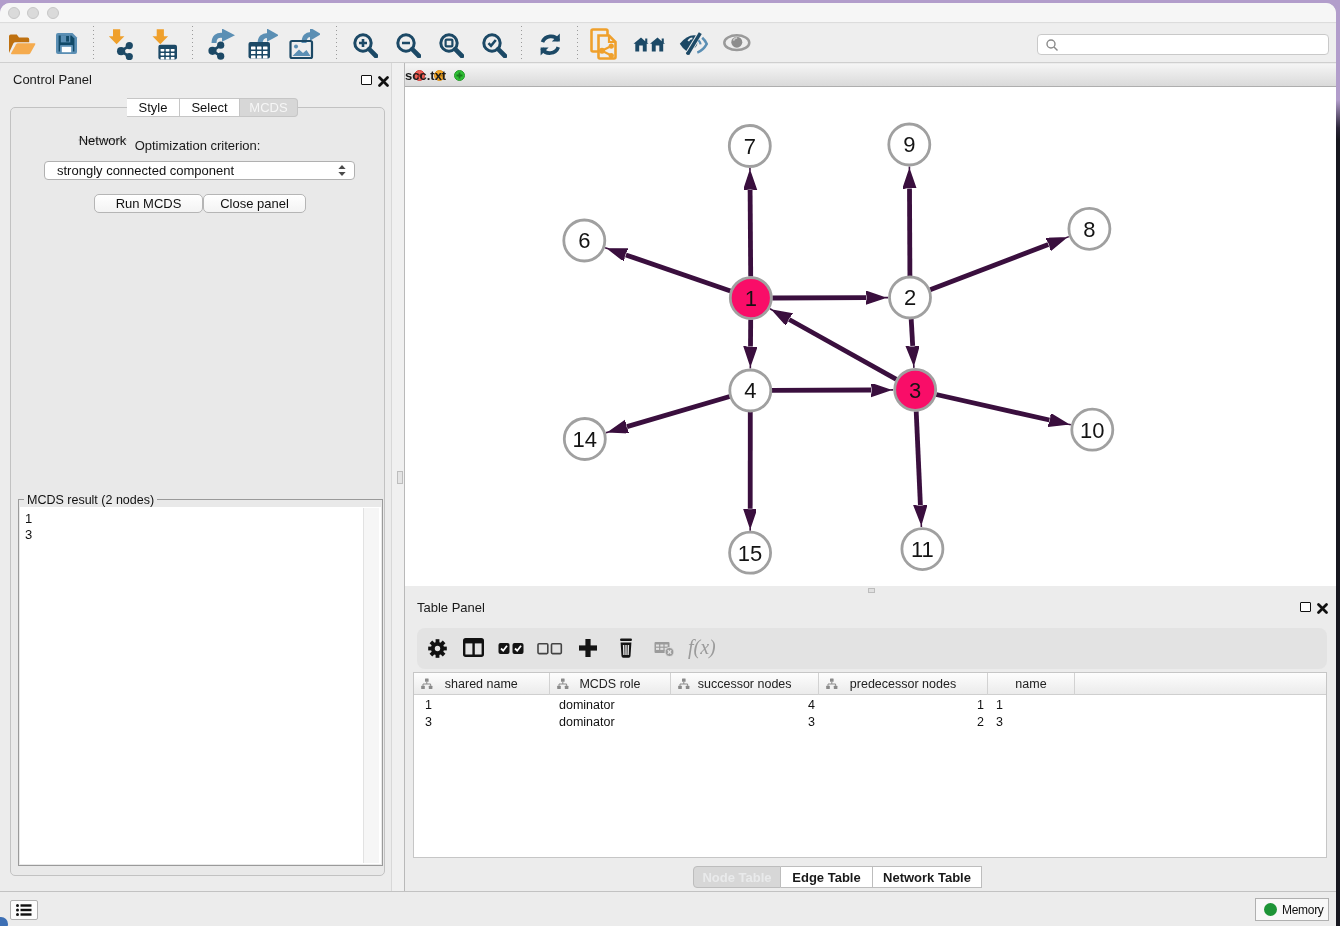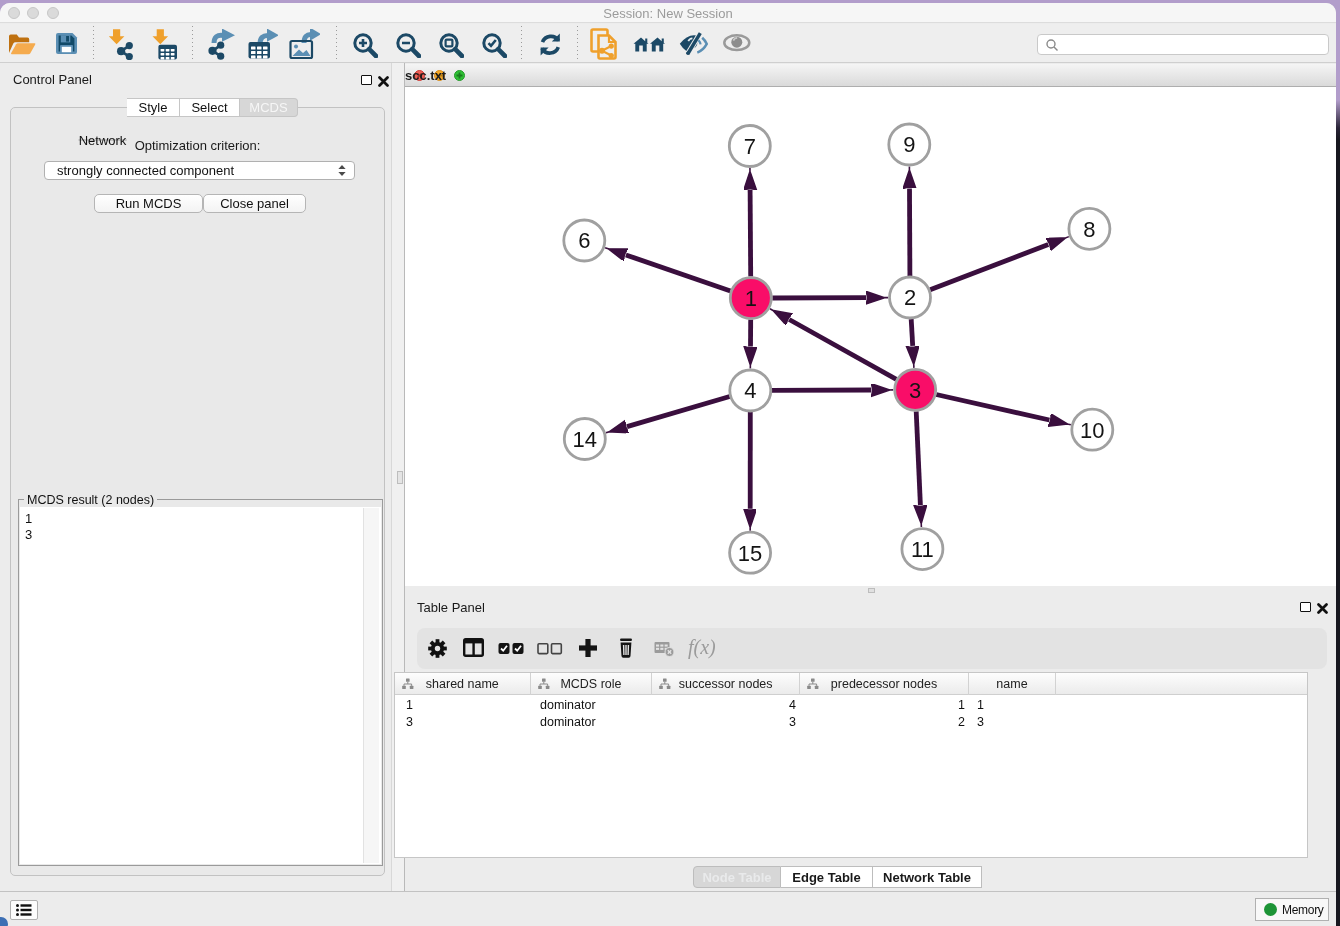--- a/index.html
+++ b/index.html
@@ -40,21 +40,21 @@
 #hgrip { left:868px; top:585px; width:7px; height:5px; background:#e0e0e0; border:1px solid #bdbdbd; }
 
 #scc-title { left:405px; top:60.5px; width:931px; height:23px; background:linear-gradient(#f5f5f5,#dadada); border-bottom:1px solid #aeaeae; }
 .tl { top:6px; width:11px; height:11px; border-radius:50%; }
 #scc-name { width:931px; top:4px; font-size:13px; font-weight:bold; color:#1c1c1c; }
 #canvas { left:405px; top:84px; width:931px; height:499px; background:#fff; overflow:hidden; }
 svg.graph text { font-weight:normal; }
 
 #tp-title { left:417px; top:597px; font-size:13px; color:#1a1a1a; }
 #tp-toolbar { left:417px; top:625px; width:910px; height:41px; background:#e3e3e3; border-radius:8px; }
-#tbl { left:394px; top:669px; width:914px; height:186px; background:#fff; border:1px solid #c6c6c6; }
+#tbl { left:413px; top:669px; width:914px; height:186px; background:#fff; border:1px solid #c6c6c6; }
 #tbl-head { left:0; top:0; width:912px; height:22px; background:linear-gradient(#fdfdfd,#ebebeb); border-bottom:1px solid #cfcfcf; }
 .th { position:absolute; top:0; height:22px; border-right:1px solid #d2d2d2; }
 .th-label { position:absolute; top:4px; width:100%; text-align:center; font-size:12.5px; color:#222; }
 .row { position:absolute; font-size:12.5px; color:#111; }
 
 #btabs { left:693px; top:863px; height:22px; display:flex; font-size:13px; font-weight:bold; }
 .btab { background:#fff; border:1px solid #bdbdbd; border-left:none; color:#191919; display:flex; align-items:center; justify-content:center; }
 .btab.sel { background:#d7d7d7; color:#e9eaeb; border-radius:4px 0 0 4px; border-left:1px solid #bdbdbd; }
 .btab.last { border-radius:0 4px 4px 0; }
 
@@ -66,21 +66,20 @@
 </style>
 </head>
 <body>
 <div id="purpletop" class="abs"></div>
 <div id="win" class="abs">
 
   <div id="titlebar" class="abs">
     <div class="tl-grey abs" style="left:8px;"></div>
     <div class="tl-grey abs" style="left:27px;"></div>
     <div class="tl-grey abs" style="left:47px;"></div>
-    <div id="title-text" class="abs">Session: New Session</div>
   </div>
 
   <div id="toolbar" class="abs">
     <svg class="ticon" style="left:8px;top:8px;" width="28" height="24" viewBox="0 0 28 24">
 <path d="M1,21 L1,4.2 Q1,2.5 2.7,2.5 L8.8,2.5 L11,5.6 L19.5,5.6 Q21.2,5.6 21.2,7.3 L21.2,10.2 L7.4,10.2 Q6,10.2 5.3,11.4 Z" fill="#bf7110"></path>
 <path d="M8.1,12.2 Q8.7,11.2 9.9,11.2 L26.5,11.2 Q27.9,11.2 27.2,12.5 L22.3,21.2 Q21.7,22.2 20.5,22.2 L3.9,22.2 Q2.5,22.2 3.2,20.9 Z" fill="#f5ab4e"></path>
       </svg>
     <svg class="ticon" style="left:55px;top:8px;" width="23" height="24" viewBox="0 0 23 24">
 <path d="M1,3 Q1,1 3,1 L17.5,1 L22,5.5 L22,20 Q22,22 20,22 L3,22 Q1,22 1,20 Z" fill="#5b8fb4"></path>
 <path d="M3.6,3.6 L16.4,3.6 L19.4,6.6 L19.4,19.4 L3.6,19.4 Z" fill="#124a68"></path>

